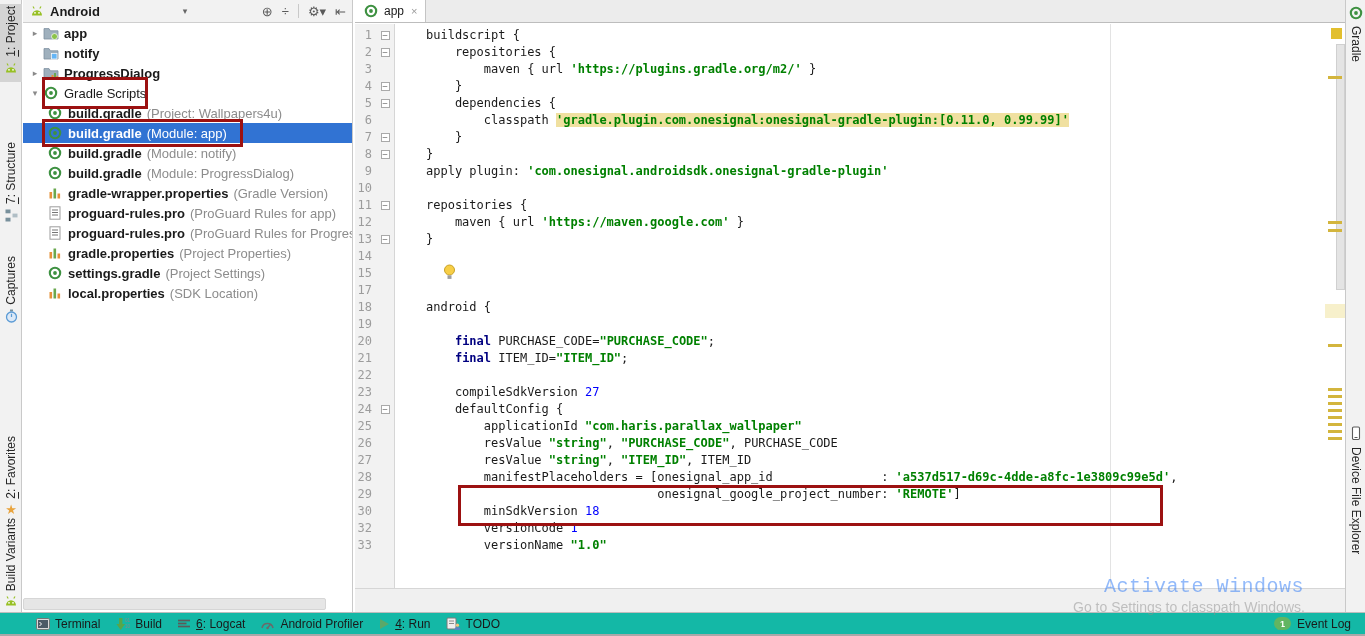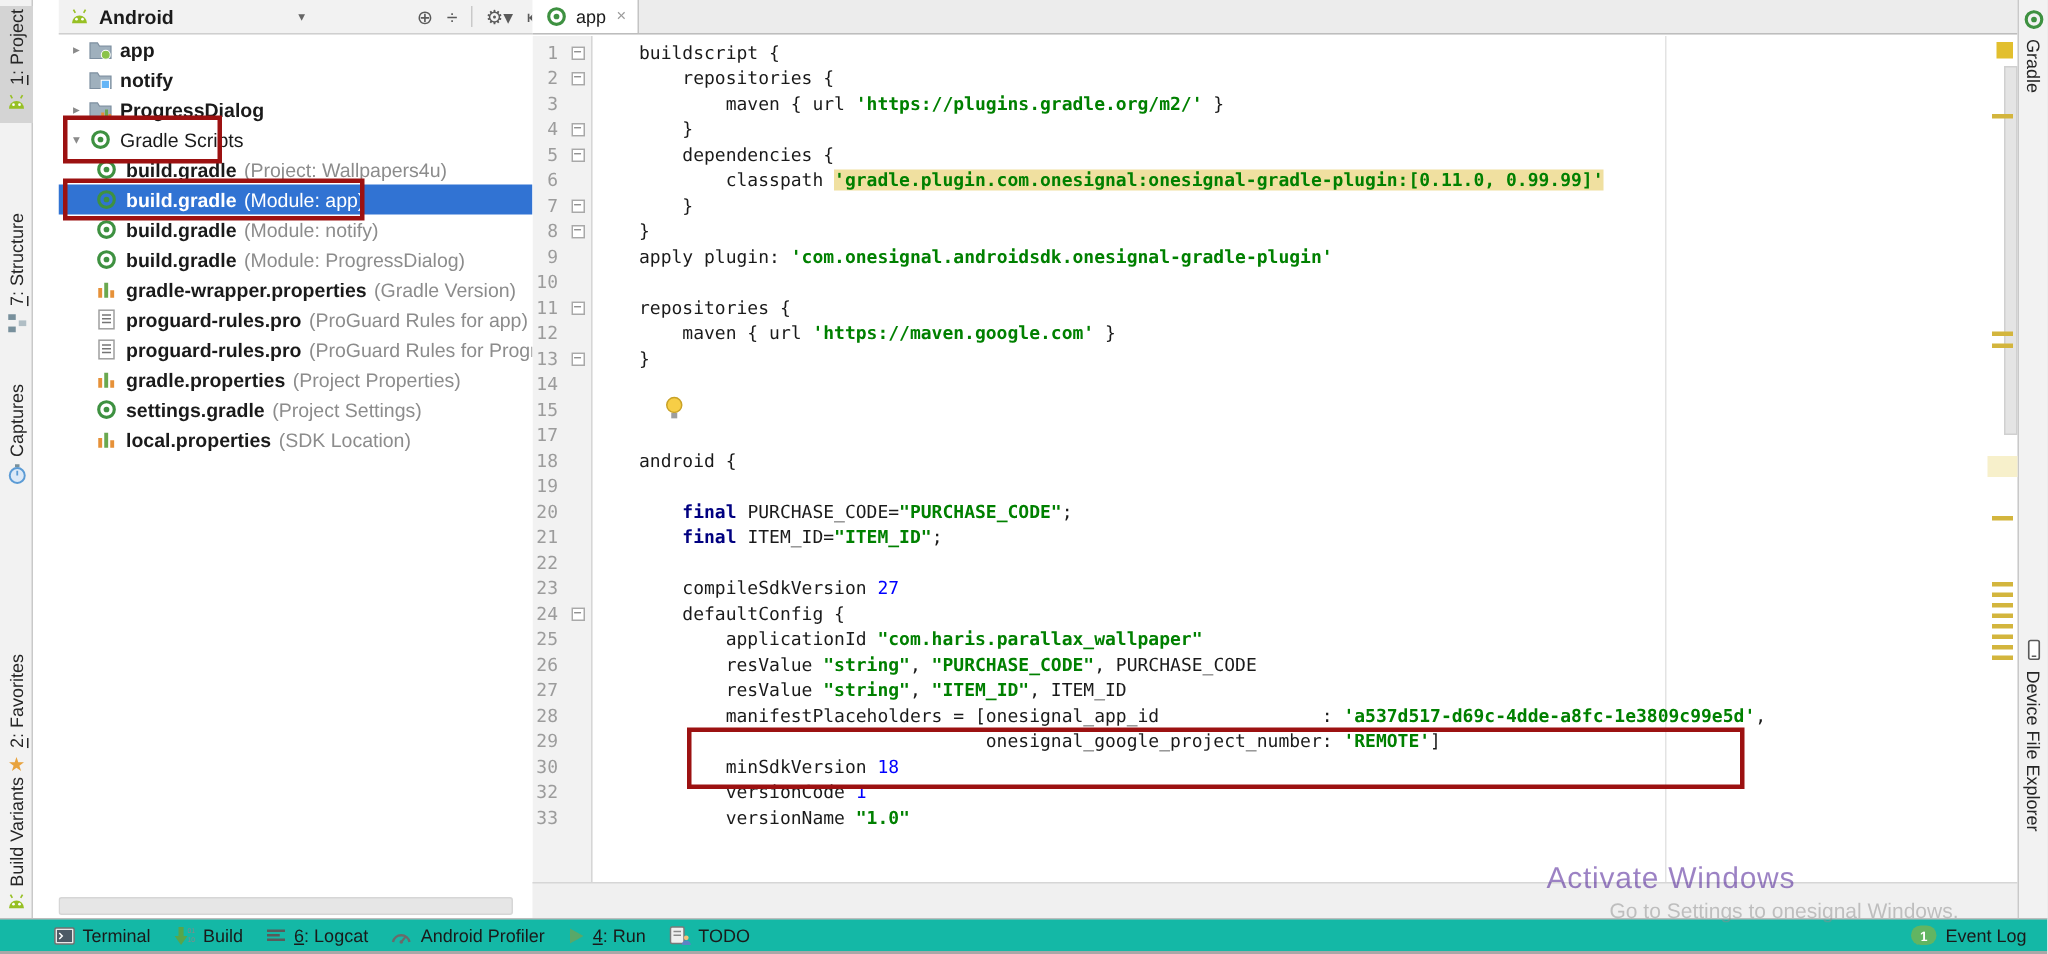--- a/index.html
+++ b/index.html
@@ -10,21 +10,21 @@
   
   .left-stripe { position:absolute; left:0; top:0; width:22px; height:612px; background:#f2f2f2;
                  border-right:1px solid #c9c9c9; z-index:5; }
   .ls-item { position:absolute; left:0; width:22px; display:flex; flex-direction:column; align-items:center; cursor:pointer; padding-top:2px;}
   .ls-item.active { background:#d4d4d4; }
   .vtextL { writing-mode:vertical-rl; transform:rotate(180deg); font-size:12px; color:#262626; white-space:nowrap; }
   .ls-icon { margin-top:4px; height:14px; display:flex; align-items:center; }
 
   
   .project-panel { position:absolute; left:23px; top:0; width:330px; height:612px; background:#fff;
-                   border-right:1px solid #c9c9c9; overflow:hidden;margin-left:16px; }
+                   border-right:1px solid #c9c9c9; overflow:hidden; }
   .pp-header { height:23px; background:#f2f2f2; border-bottom:1px solid #cfcfcf; display:flex; align-items:center; padding:0 6px; gap:5px; }
   .pp-title { font-weight:700; font-size:13px; }
   .pp-caret { color:#666; font-size:9px; margin-left:78px; }
   .pp-tools { margin-left:auto; display:flex; align-items:center; gap:9px; color:#5a5a5a; font-size:13px; }
   .pp-sep { width:1px; height:14px; background:#c9c9c9; }
   .tree { position:absolute; top:23px; left:0; right:0; }
   .trow { height:20px; display:flex; align-items:center; white-space:nowrap; overflow:hidden; font-size:13px; cursor:pointer; }
   .trow .nm { font-weight:700; margin-left:5px; }
   .trow.plainname .nm { font-weight:400; }
   .trow .ann { color:#8c8c8c; margin-left:5px; }
@@ -73,21 +73,21 @@
   .status-bar { position:absolute; left:0; right:0; top:612px; height:22px; background:#14b8a6; border-top:1px solid #bdbdbd;
                 display:flex; align-items:center; padding-left:36px; gap:15px; font-size:12px; z-index:6; }
   .sb-item { display:flex; align-items:center; gap:5px; cursor:pointer; }
   .sb-right { position:absolute; right:14px; display:flex; align-items:center; gap:6px; cursor:pointer; }
   .balloon { position:relative; background:#62b562; border-radius:7px; color:#fff; font-size:9px; font-weight:700;
              width:17px; height:13px; display:flex; align-items:center; justify-content:center; }
   .balloon::after { content:""; position:absolute; left:2px; bottom:-4px; border:4px solid transparent; border-top-color:#62b562; border-left-width:2px;}
   .win-bottom { position:absolute; left:0; right:0; bottom:0; height:2px; background:#a8a8a8; z-index:7; }
 
   
-  .wm1 { position:absolute; left:1031px; top:575px; font-size:20px; color:#4c1d95; opacity:.55; z-index:40; letter-spacing:.5px; }
+  .wm1 { position:absolute; left:1104px; top:575px; font-size:20px; color:#3b82f6; opacity:.55; z-index:40; letter-spacing:.5px;font-family:Liberation Mono, monospace; }
   .wm2 { position:absolute; left:1073px; top:599px; font-size:14px; color:#8e8e8e; opacity:.5; z-index:40; }
   .redbox { position:absolute; border:3px solid #9c1111; z-index:50; pointer-events:none; }
   #rb1 { left:42px; top:77px; width:106px; height:32px; }
   #rb2 { left:42px; top:119px; width:201px; height:28px; }
   #rb3 { left:458px; top:485px; width:705px; height:41px; }
   u { text-decoration:underline; }
 </style>
 </head>
 <body>
 
@@ -618,18 +618,18 @@
         </span>
       </span>
     <span class="sb-right">
       <span class="balloon">1</span>
       <span>Event Log</span>
     </span>
   </div>
   <div class="win-bottom"></div>
 
   <div class="wm1">Activate Windows</div>
-  <div class="wm2">Go to Settings to onesignal Windows.</div>
+  <div class="wm2">Go to Settings to classpath Windows.</div>
 
   <div class="redbox" id="rb1"></div>
   <div class="redbox" id="rb2"></div>
   <div class="redbox" id="rb3"></div>
 </div>
 
 </body></html>

